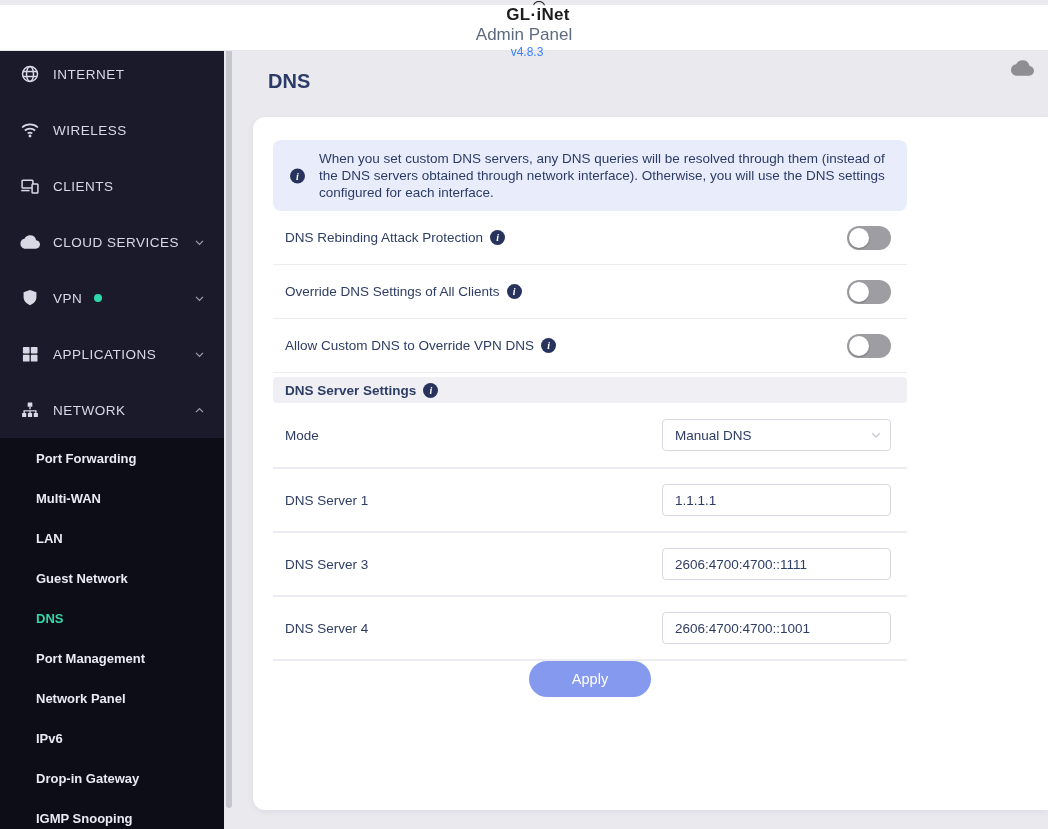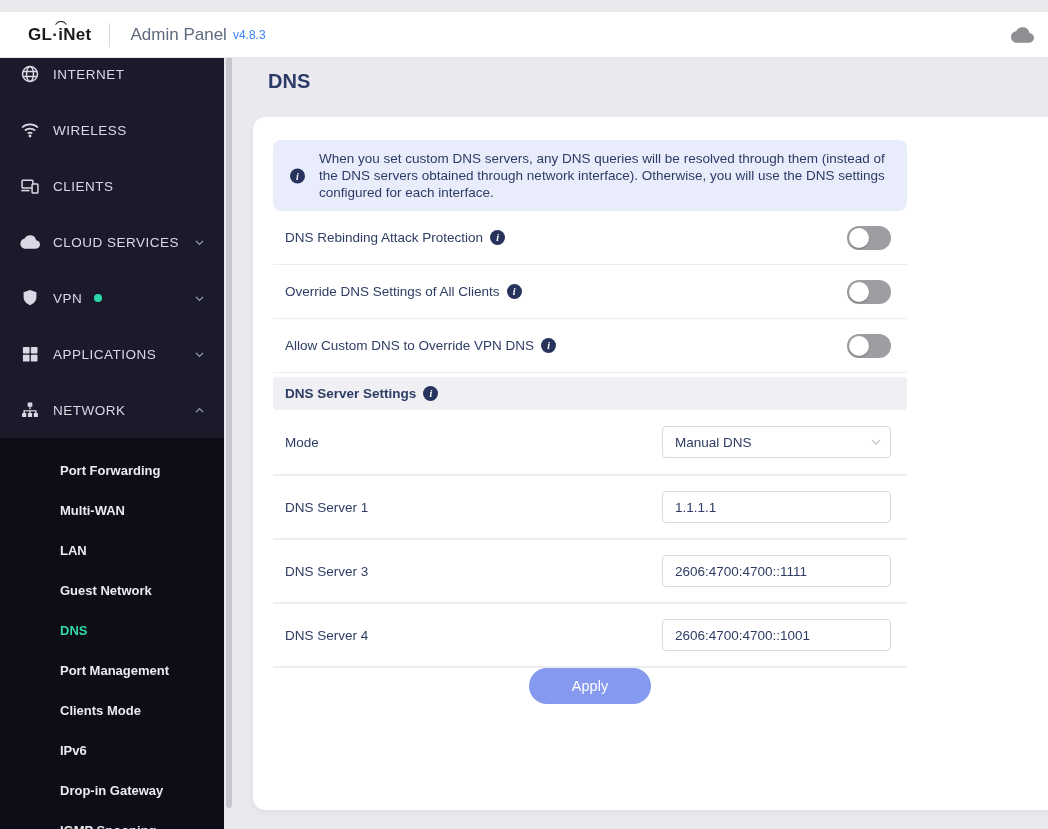--- a/index.html
+++ b/index.html
@@ -6,23 +6,23 @@
   html,body { width:1048px; height:829px; overflow:hidden; }
   body {
     font-family:"Liberation Sans", sans-serif;
     background:#e9e9ee;
     position:relative;
     color:#2e3d64;
   }
 
   
   .header {
-    position:absolute; top:12px; left:0; right:0; height:46px;
+    position:absolute; top:5px; left:0; right:0; height:46px;
     background:#fff; border-bottom:1px solid #e5e5ea;
-    display:flex; align-items:center; z-index:5;
+    display:flex; align-items:center; z-index:5;flex-direction:column;
   }
   .logo { margin-left:28px; position:relative; font-weight:700; font-size:17px; color:#1c1c1c; letter-spacing:.3px; }
   .wifi-arc {
     position:absolute; left:27px; top:-4px; width:12px; height:10px;
     border:1.7px solid #1c1c1c; border-radius:50%;
     clip-path: inset(0 0 58% 0);
   }
   .header-divider { width:1px; height:24px; background:#d9d9de; margin:0 20px 0 18px; }
   .admin-title { color:#5e6b7f; font-size:17px; }
   .admin-version { color:#3b82f6; font-size:12px; margin-left:6px; }
@@ -37,21 +37,21 @@
     height:56px; display:flex; align-items:center; padding:0 18px 0 20px;
     color:#d9d9e6; cursor:pointer; flex:none;
   }
   .side-item .icon { width:20px; height:20px; display:flex; flex:none; }
   .side-label { margin-left:13px; font-size:13.5px; letter-spacing:.5px; }
   .side-chevron { margin-left:auto; display:flex; }
   .chev-up { transform:rotate(180deg); }
   .status-dot { width:8px; height:8px; border-radius:50%; background:#2ed9a9; margin-left:12px; }
   .submenu { background:#0d0d18; flex:1; }
   .sub-item {
-    height:40px; display:flex; align-items:flex-end; padding-left:60px;
+    height:40px; display:flex; align-items:center; padding-left:36px;
     color:#eaeaf2; font-size:13px; font-weight:600; cursor:pointer;
   }
   .sub-item.active { color:#35d6a9; }
 
   
   .main { position:absolute; left:224px; top:46px; right:0; bottom:0; background:#e9e9ee; }
   .scroll-thumb {
     position:absolute; left:2px; top:0; width:6px; height:762px;
     background:#c6c6cf; border-radius:3px;
   }
@@ -83,21 +83,21 @@
   .frow { height:64px; border-bottom:2px solid #ededf1;gap:12px; }
   .frow.mode { height:66px; }
 
   .toggle { width:44px; height:24px; border-radius:12px; background:#9d9da2; position:relative; cursor:pointer; flex:none; }
   .toggle .knob {
     position:absolute; left:2px; top:2px; width:20px; height:20px; border-radius:50%;
     background:#fff; box-shadow:0 1px 2px rgba(0,0,0,.25);
   }
 
   .section-head {
-    margin-top:4px; height:33px; background:#efeff4; border-radius:4px;
+    margin-top:4px; height:26px; background:#efeff4; border-radius:4px;
     display:flex; align-items:center; gap:7px; padding:6px 12px;
     font-weight:700; font-size:13.5px; color:#2e3d64;
   }
 
   .text-input {
     width:229px; height:32px; border:1px solid #d9d9e2; border-radius:4px;
     font-size:13.5px; color:#2e3d64; padding:8px 12px; background:#fff;
     font-family:inherit; outline:none; flex:none;
   }
   .select {
@@ -246,21 +246,21 @@
     <div class="sub-item">
         <span>Guest Network</span>
       </div>
     <div class="sub-item active">
         <span>DNS</span>
       </div>
     <div class="sub-item">
         <span>Port Management</span>
       </div>
     <div class="sub-item">
-        <span>Clients Mode</span>
+        <span>Network Panel</span>
       </div>
     <div class="sub-item">
         <span>IPv6</span>
       </div>
     <div class="sub-item">
         <span>Drop-in Gateway</span>
       </div>
     <div class="sub-item">
         <span>IGMP Snooping</span>
       </div>

